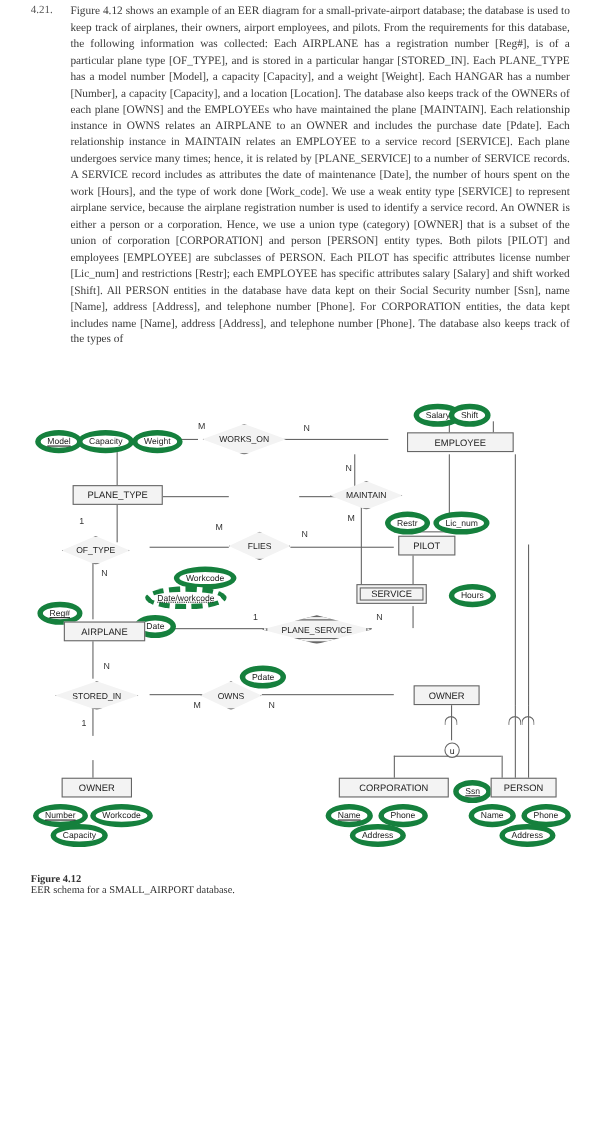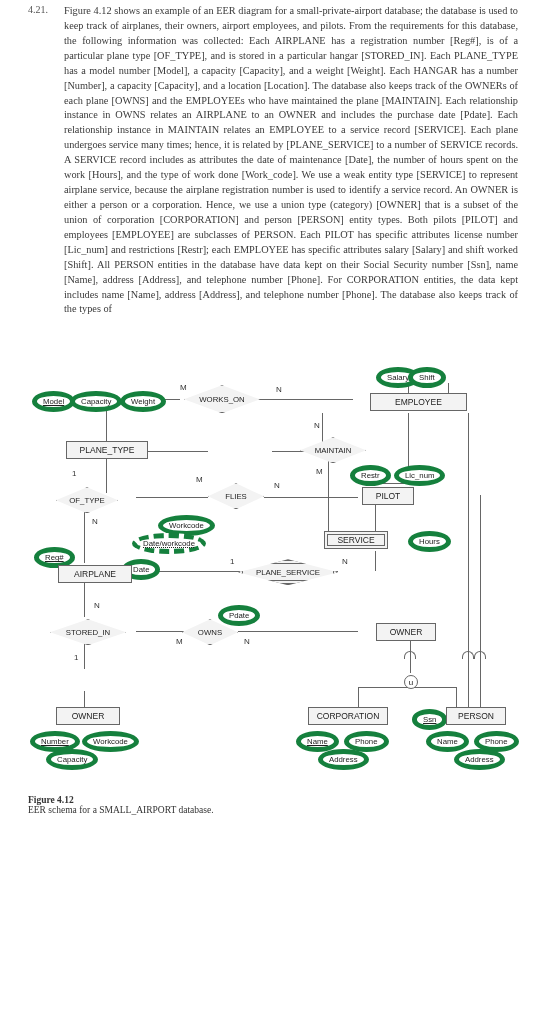--- a/index.html
+++ b/index.html
@@ -246,21 +246,21 @@
     <div class="arc" style="left:376px; top:290px;"></div>
     <div class="union" style="left:376px; top:314px;">u</div>
     <div class="arc" style="left:434px; top:290px;"></div>
     <div class="arc" style="left:446px; top:290px;"></div>
 
     <div class="entity" style="left:28px; top:346px; width:64px;">OWNER</div>
     <div class="attr key" style="left:2px; top:370px;">Number</div>
     <div class="attr" style="left:54px; top:370px;">Workcode</div>
     <div class="attr" style="left:18px; top:388px;">Capacity</div>
 
-    <div class="entity" style="left:280px; top:346px; width:80px;">CORPORATION</div>
+    <div class="entity" style="left:280px; top:346px; width:100px;">CORPORATION</div>
     <div class="attr key" style="left:268px; top:370px;">Name</div>
     <div class="attr" style="left:316px; top:370px;">Phone</div>
     <div class="attr" style="left:290px; top:388px;">Address</div>
 
     <div class="attr key" style="left:384px; top:348px;">Ssn</div>
 
     <div class="entity" style="left:418px; top:346px; width:60px;">PERSON</div>
     <div class="attr" style="left:398px; top:370px;">Name</div>
     <div class="attr" style="left:446px; top:370px;">Phone</div>
     <div class="attr" style="left:426px; top:388px;">Address</div>

